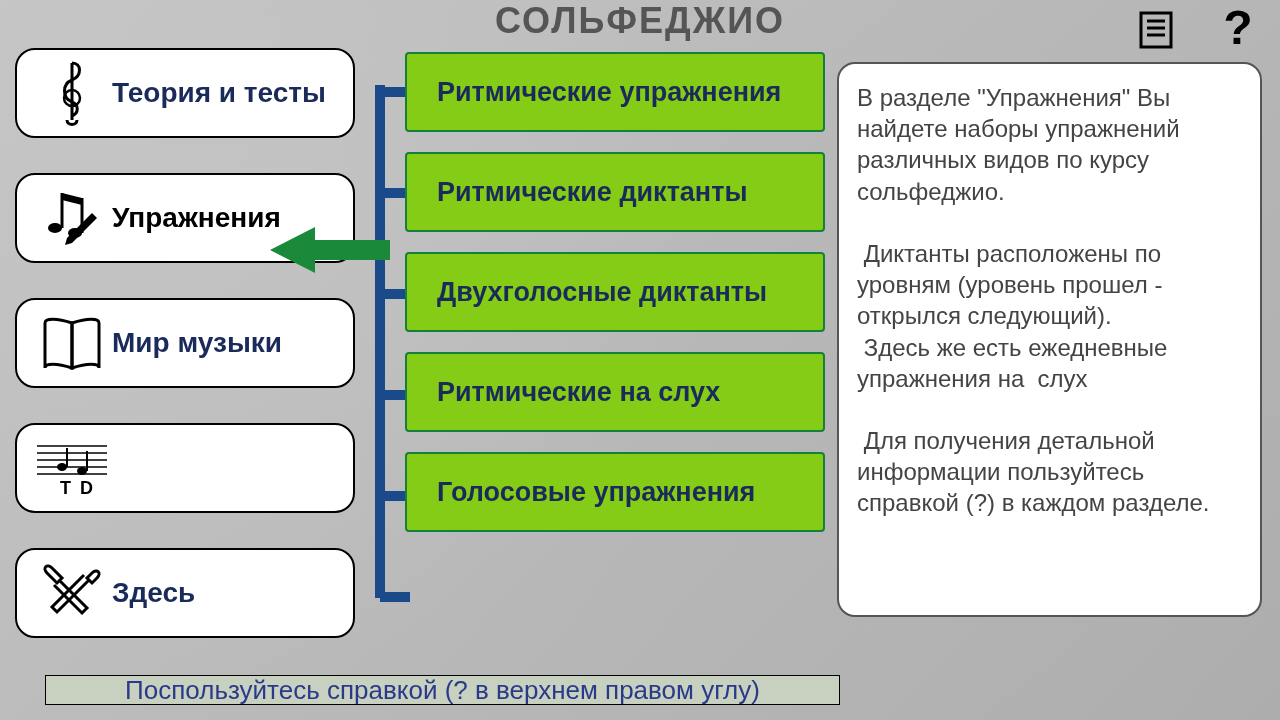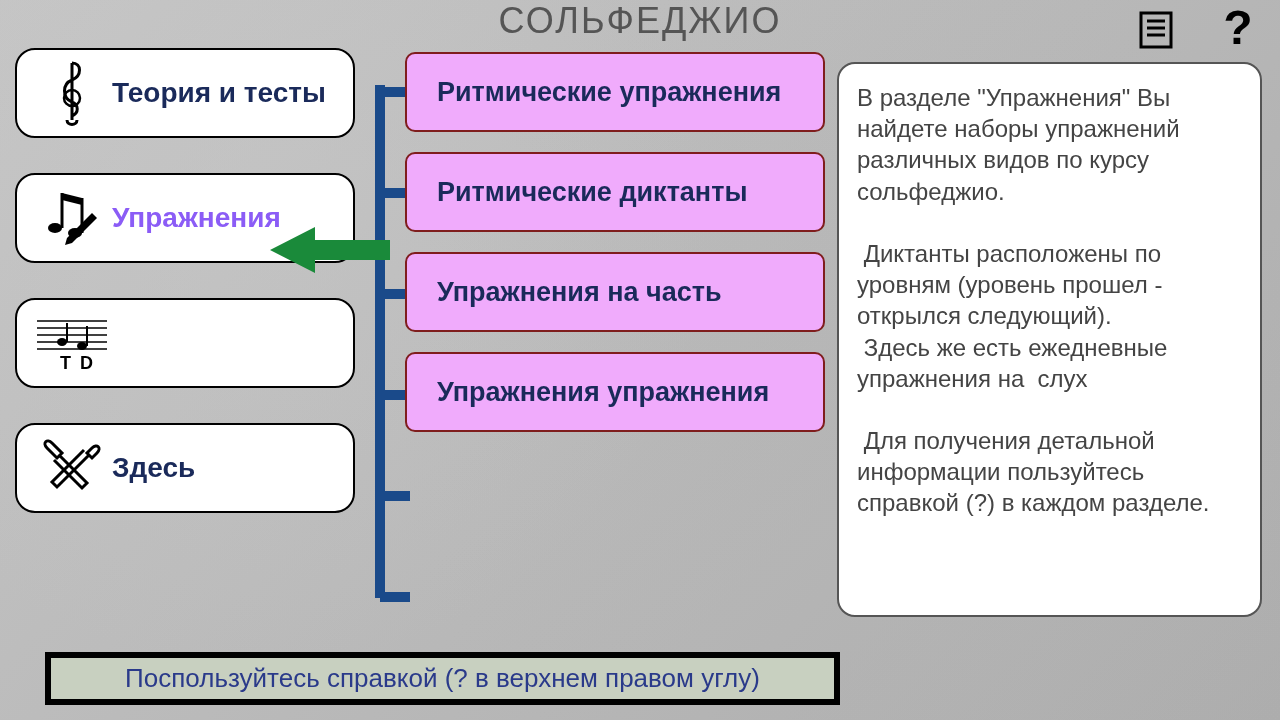--- a/index.html
+++ b/index.html
@@ -18,21 +18,21 @@
       radial-gradient(circle at 20% 30%, rgba(200,200,200,0.4) 0%, transparent 40%),
       radial-gradient(circle at 70% 60%, rgba(180,180,180,0.3) 0%, transparent 50%),
       linear-gradient(135deg, #c5c5c5 0%, #adadad 100%);
   }
   .app-title {
     position: absolute;
     top: 0;
     left: 50%;
     transform: translateX(-50%);
     font-size: 36px;
-    font-weight: normal;
+    font-weight: bold;
     color: #555;
     letter-spacing: 2px;
   }
   .top-icons {
     position: absolute;
     top: 8px;
     right: 20px;
     display: flex;
     gap: 40px;
     align-items: center;
@@ -66,21 +66,21 @@
     align-items: center;
     justify-content: center;
     flex-shrink: 0;
   }
   .menu-label {
     font-size: 28px;
     font-weight: bold;
     color: #1a2a5a;
     line-height: 1.1;
   }
-  .menu-item.active .menu-label { color: #8b5cf6; }
+  .menu-item.active .menu-label { color: #000000; }
   .connector-bar {
     position: absolute;
     left: 375px;
     top: 85px;
     width: 10px;
     height: 513px;
     background: #1a4a8a;
   }
   .connector-h {
     position: absolute;
@@ -97,23 +97,23 @@
   .sub-menu {
     position: absolute;
     left: 405px;
     top: 52px;
     width: 420px;
     display: flex;
     flex-direction: column;
     gap: 20px;
   }
   .sub-item {
-    background: #f0abfc;
-    border: 2px solid #7f1d1d;
-    border-radius: 10px;
+    background: #84cc16;
+    border: 2px solid #15803d;
+    border-radius: 4px;
     height: 80px;
     display: flex;
     align-items: center;
     padding: 0 30px;
     cursor: pointer;
   }
   .sub-label {
     font-size: 27px;
     font-weight: bold;
     color: #1a2a5a;
@@ -133,23 +133,23 @@
     font-size: 24px;
     color: #444;
     line-height: 1.3;
     white-space: pre-wrap;
   }
   .bottom-hint {
     position: absolute;
     left: 45px;
     bottom: 15px;
     width: 795px;
-    height: 53px;
+    height: 30px;
     background: #c8d0c0;
-    border: 6px solid #000000;
+    border: 1px solid #000000;
     display: flex;
     align-items: center;
     justify-content: center;
   }
   .hint-text {
     font-size: 26px;
     color: #2a3a8a;
   }
 </style>
 </head>
@@ -193,20 +193,29 @@
         <line x1="25" y1="45" x2="25" y2="10" stroke="#000" stroke-width="3"></line>
         <ellipse cx="38" cy="50" rx="7" ry="5" fill="#000"></ellipse>
         <line x1="45" y1="50" x2="45" y2="15" stroke="#000" stroke-width="3"></line>
         <path d="M25 10 L45 15 L45 22 L25 17 Z" fill="#000"></path>
         <path d="M30 55 L55 30 L60 35 L35 60 L28 62 Z" fill="#000"></path>
       </svg>
     </div>
     <div class="menu-label">Упражнения</div>
   </div>
 
+  <div class="menu-item">
+    <div class="menu-icon">
+      <svg width="70" height="60" viewBox="0 0 70 60">
+        <path d="M8 10 C8 5 20 5 35 10 L35 55 C20 50 8 50 8 55 Z" fill="none" stroke="#000" stroke-width="3"></path>
+        <path d="M62 10 C62 5 50 5 35 10 L35 55 C50 50 62 50 62 55 Z" fill="none" stroke="#000" stroke-width="3"></path>
+      </svg>
+    </div>
+    <div class="menu-label">Мир музыки</div>
+  </div>
 
   <div class="menu-item">
     <div class="menu-icon">
       <svg width="80" height="65" viewBox="0 0 80 65">
         <line x1="5" y1="10" x2="75" y2="10" stroke="#000" stroke-width="1.5"></line>
         <line x1="5" y1="17" x2="75" y2="17" stroke="#000" stroke-width="1.5"></line>
         <line x1="5" y1="24" x2="75" y2="24" stroke="#000" stroke-width="1.5"></line>
         <line x1="5" y1="31" x2="75" y2="31" stroke="#000" stroke-width="1.5"></line>
         <line x1="5" y1="38" x2="75" y2="38" stroke="#000" stroke-width="1.5"></line>
         <ellipse cx="30" cy="31" rx="5" ry="4" fill="#000"></ellipse>
@@ -248,24 +257,27 @@
 </div>
 
 <div class="sub-menu">
   <div class="sub-item">
     <div class="sub-label">Ритмические упражнения</div>
   </div>
   <div class="sub-item">
     <div class="sub-label">Ритмические диктанты</div>
   </div>
   <div class="sub-item">
-    <div class="sub-label">Упражнения на часть</div>
-  </div>
-  <div class="sub-item">
-    <div class="sub-label">Упражнения упражнения</div>
+    <div class="sub-label">Двухголосные диктанты</div>
+  </div>
+  <div class="sub-item">
+    <div class="sub-label">Ритмические на слух</div>
+  </div>
+  <div class="sub-item">
+    <div class="sub-label">Голосовые упражнения</div>
   </div>
 </div>
 
 <div class="info-panel">
   <div class="info-text">В разделе "Упражнения" Вы найдете наборы упражнений различных видов по курсу сольфеджио.
 
  Диктанты расположены по уровням (уровень прошел - открылся следующий).
  Здесь же есть ежедневные упражнения на  слух
 
  Для получения детальной информации пользуйтесь справкой (?) в каждом разделе.</div>

